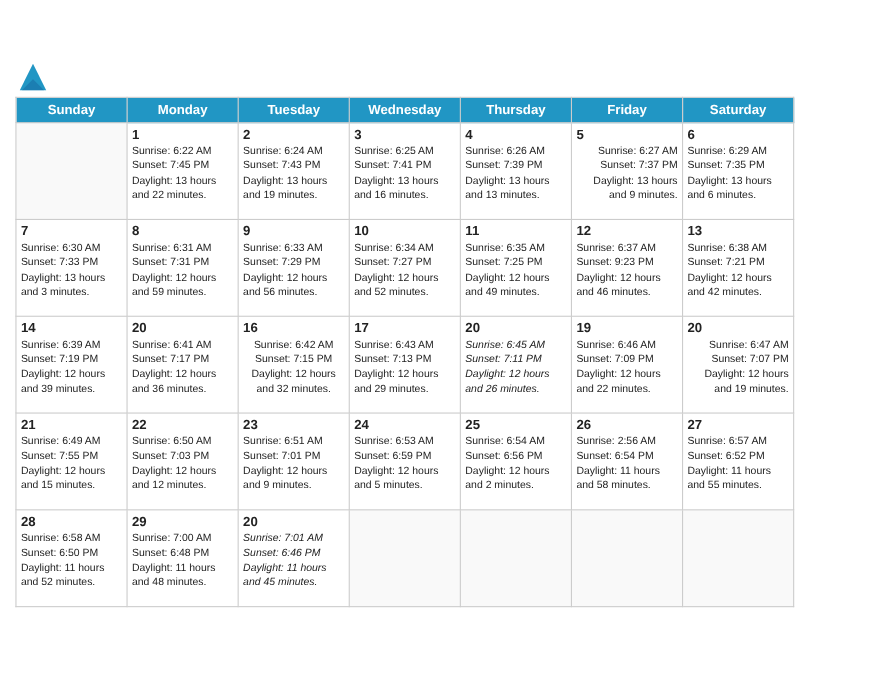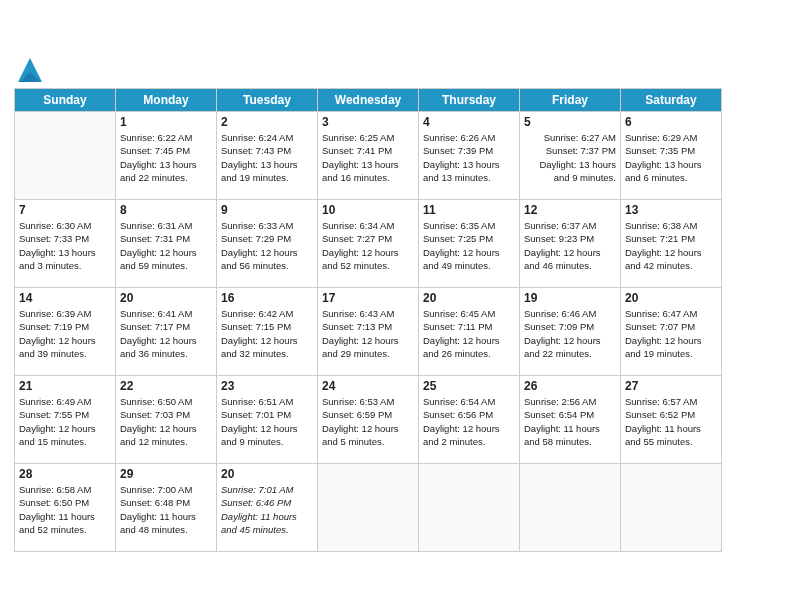--- a/index.html
+++ b/index.html
@@ -228,49 +228,49 @@
           </td>
           <td>
             <span class="day-number">20</span>
             <div class="day-info" style="white-space: pre-line;">Sunrise: 6:41 AM
 Sunset: 7:17 PM
 Daylight: 12 hours
 and 36 minutes.</div>
           </td>
           <td>
             <span class="day-number">16</span>
-            <div class="day-info" style="white-space: pre-line;">Sunrise: 6:42 AM
+            <div class="day-info" style="white-space: pre-line; text-align: center;">Sunrise: 6:42 AM
 Sunset: 7:15 PM
 Daylight: 12 hours
 and 32 minutes.</div>
           </td>
           <td>
             <span class="day-number">17</span>
             <div class="day-info" style="white-space: pre-line;">Sunrise: 6:43 AM
 Sunset: 7:13 PM
 Daylight: 12 hours
 and 29 minutes.</div>
           </td>
           <td>
             <span class="day-number">20</span>
-            <div class="day-info" style="white-space: pre-line;">Sunrise: 6:45 AM
+            <div class="day-info" style="white-space: pre-line; font-style: italic;">Sunrise: 6:45 AM
 Sunset: 7:11 PM
 Daylight: 12 hours
 and 26 minutes.</div>
           </td>
           <td>
             <span class="day-number">19</span>
             <div class="day-info" style="white-space: pre-line;">Sunrise: 6:46 AM
 Sunset: 7:09 PM
 Daylight: 12 hours
 and 22 minutes.</div>
           </td>
           <td>
             <span class="day-number">20</span>
-            <div class="day-info" style="white-space: pre-line;">Sunrise: 6:47 AM
+            <div class="day-info" style="white-space: pre-line; text-align: right;">Sunrise: 6:47 AM
 Sunset: 7:07 PM
 Daylight: 12 hours
 and 19 minutes.</div>
           </td>
         </tr>
         <tr>
           <td>
             <span class="day-number">21</span>
             <div class="day-info" style="white-space: pre-line;">Sunrise: 6:49 AM
 Sunset: 7:55 PM

